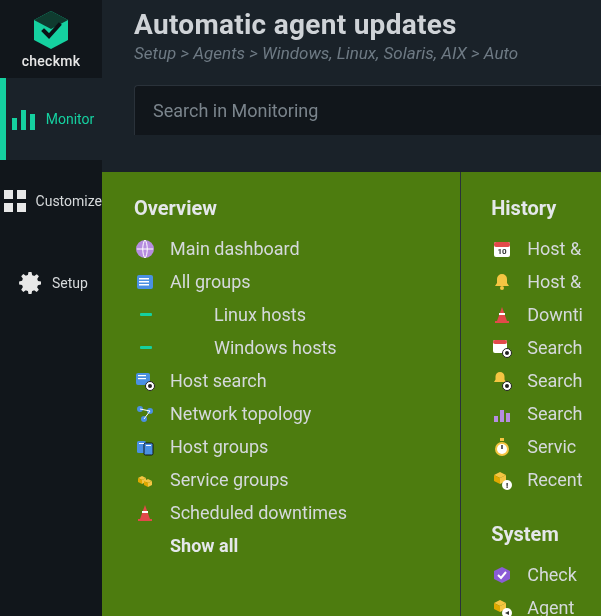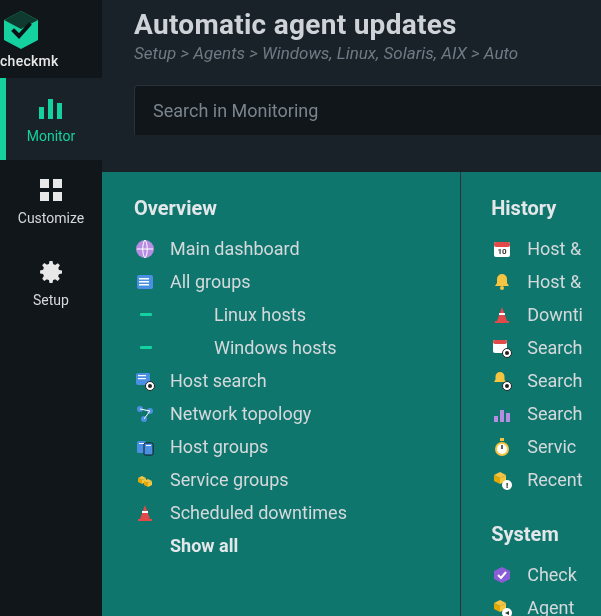--- a/index.html
+++ b/index.html
@@ -1,45 +1,45 @@
 <!DOCTYPE html>
 <html><head>
 <meta charset="utf-8">
 <style>
   * { box-sizing: border-box; margin: 0; padding: 0; }
   html, body { width: 601px; height: 616px; overflow: hidden; background: #11161b; font-family: -apple-system, BlinkMacSystemFont, "Segoe UI", Roboto, sans-serif; color: #d0d4d8; }
   
   
   .sidebar { position: absolute; left: 0; top: 0; width: 102px; height: 616px; background: #11161b; display: flex; flex-direction: column; align-items: center; }
-  .logo-area { width: 102px; height: 78px; display: flex; flex-direction: column; justify-content: center; gap: 2px; }
+  .logo-area { width: 102px; height: 78px; display: flex; flex-direction: column; align-items: center; justify-content: center; gap: 2px; }
   .logo-hex { width: 42px; height: 42px; display: flex; align-items: center; justify-content: center; }
   .logo-text { font-size: 14px; font-weight: 500; color: #e8e8e8; letter-spacing: 0.02em; }
   
-  .nav-item { width: 102px; height: 82px; display: flex; flex-direction: column; align-items: center; justify-content: center; gap: 6px; cursor: pointer; position: relative; }
+  .nav-item { width: 102px; height: 82px; display: flex; align-items: center; justify-content: center; gap: 6px; cursor: pointer; position: relative; }
   .nav-item.active { background: #1a2229; }
   .nav-item.active::before { content: ""; position: absolute; left: 0; top: 0; bottom: 0; width: 6px; background: #15d1a0; }
   .nav-item .nav-icon { width: 32px; height: 28px; display: flex; align-items: center; justify-content: center; }
   .nav-item-label { font-size: 14px; font-weight: 400; }
   .nav-item.active .nav-item-label { color: #15d1a0; }
   .nav-item:not(.active) .nav-item-label { color: #d6d9db; }
   
   
   .main { position: absolute; left: 102px; top: 0; right: 0; height: 616px; background: #1a2229; }
   
   .page-header { padding: 8px 0 0 32px; }
   .page-title { font-size: 28px; font-weight: 700; color: #cfd3d7; letter-spacing: 0.01em; }
   .breadcrumb { font-size: 17px; color: #6e7a84; margin-top: 2px; white-space: nowrap; overflow: hidden; font-style: italic; }
   
   .search-wrap { margin: 22px 0 0 32px; }
   .search-box { width: 100%; height: 50px; background: #11161b; border: 1px solid #2a323a; border-top: 1px solid #2a323a; border-right: none; border-bottom: none; border-radius: 4px 0 0 0; display: flex; align-items: center; padding: 0 18px; }
   .search-input { background: transparent; border: none; outline: none; color: #c8ccd0; font-size: 18px; width: 100%; font-family: inherit; }
   .search-input::placeholder { color: #7a848c; font-size: 18px; }
   
   
-  .mega { position: absolute; left: 0; right: 0; top: 172px; bottom: 0; background: #0f766e; display: flex; }
+  .mega { position: absolute; left: 0; right: 0; top: 172px; bottom: 0; background: #4d7c0f; display: flex; }
   .col { padding: 24px 18px 0 32px; }
   .col-overview { width: 374px; border-right: 1px solid #2a323a; }
   .col-history { flex: 1; padding-left: 30px; }
   
   .section-title { font-size: 20px; font-weight: 700; color: #e4e7ea; margin-bottom: 12px; }
   .section-title.gap-top { margin-top: 26px; }
   
   .item-row { display: flex; align-items: center; height: 33px; cursor: pointer; }
   .item-icon { width: 22px; height: 22px; display: flex; align-items: center; justify-content: center; margin-right: 14px; flex-shrink: 0; }
   .item-label { font-size: 18px; color: #d5d9dc; white-space: nowrap; }

